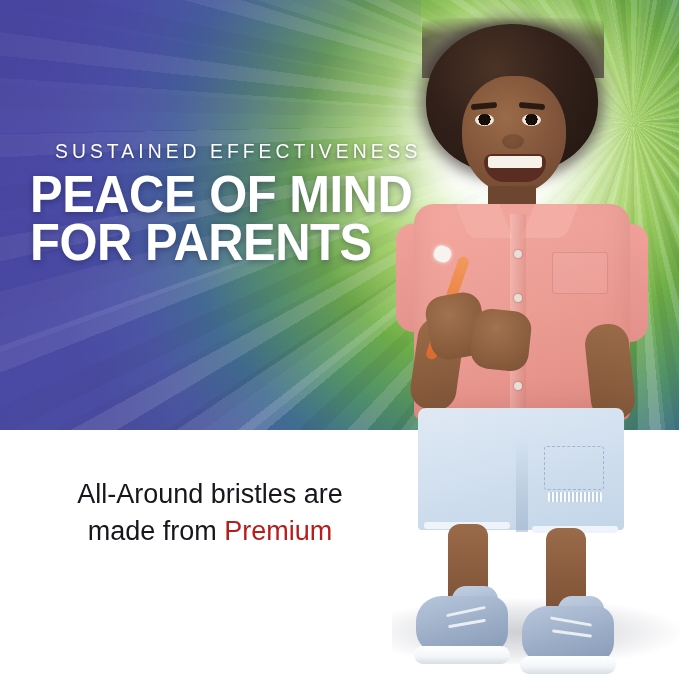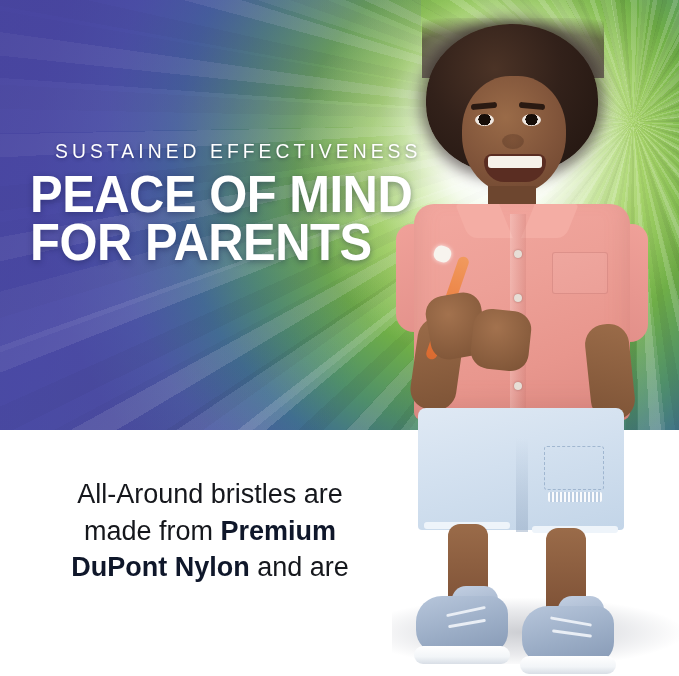--- a/index.html
+++ b/index.html
@@ -121,21 +121,21 @@
     background:linear-gradient(165deg,#b7c6db 0%,#9badc6 55%,#8699b5 100%);}
   .shoe-collar{position:absolute;left:36px;top:-10px;width:46px;height:28px;border-radius:14px;
     background:linear-gradient(165deg,#c2cfe2,#a0b1c9);}
   .shoe-sole{position:absolute;left:-2px;top:50px;width:96px;height:18px;border-radius:10px;
     background:linear-gradient(180deg,#ffffff 0%,#f2f5f8 60%,#d8dee6 100%);}
   .lace{position:absolute;height:3px;border-radius:3px;background:#e9eef5;}
 
   
   .copy{position:absolute;left:0;top:438px;width:380px;}
   .copy p{margin:0;text-align:center;color:#15171c;font-size:27px;line-height:1.36;font-weight:400;padding-left:40px;}
-  .copy .accent{color:#0f172a;font-weight:bold;}
+  .copy .accent{color:#b91c1c;font-weight:normal;}
   .copy .l1{padding-top:38px;}
 </style>
 </head>
 <body>
 
 <div class="page">
 
   <div class="hero">
     <div class="hero-base"></div>
     <div class="rays"></div>
@@ -205,16 +205,15 @@
       <div class="shoe-body"></div>
       <div class="lace" style="left:28px;top:14px;width:42px;transform:rotate(10deg)"></div>
       <div class="lace" style="left:30px;top:26px;width:40px;transform:rotate(8deg)"></div>
       <div class="shoe-sole"></div>
     </div>
   </div>
 
   <div class="copy">
     <p class="l1">All-Around bristles are</p>
     <p><span>made from </span><span class="accent">Premium</span></p>
-    <p><span class="accent">DuPont Nylon</span><span> and are</span></p>
   </div>
 
 </div>
 
 </body></html>

